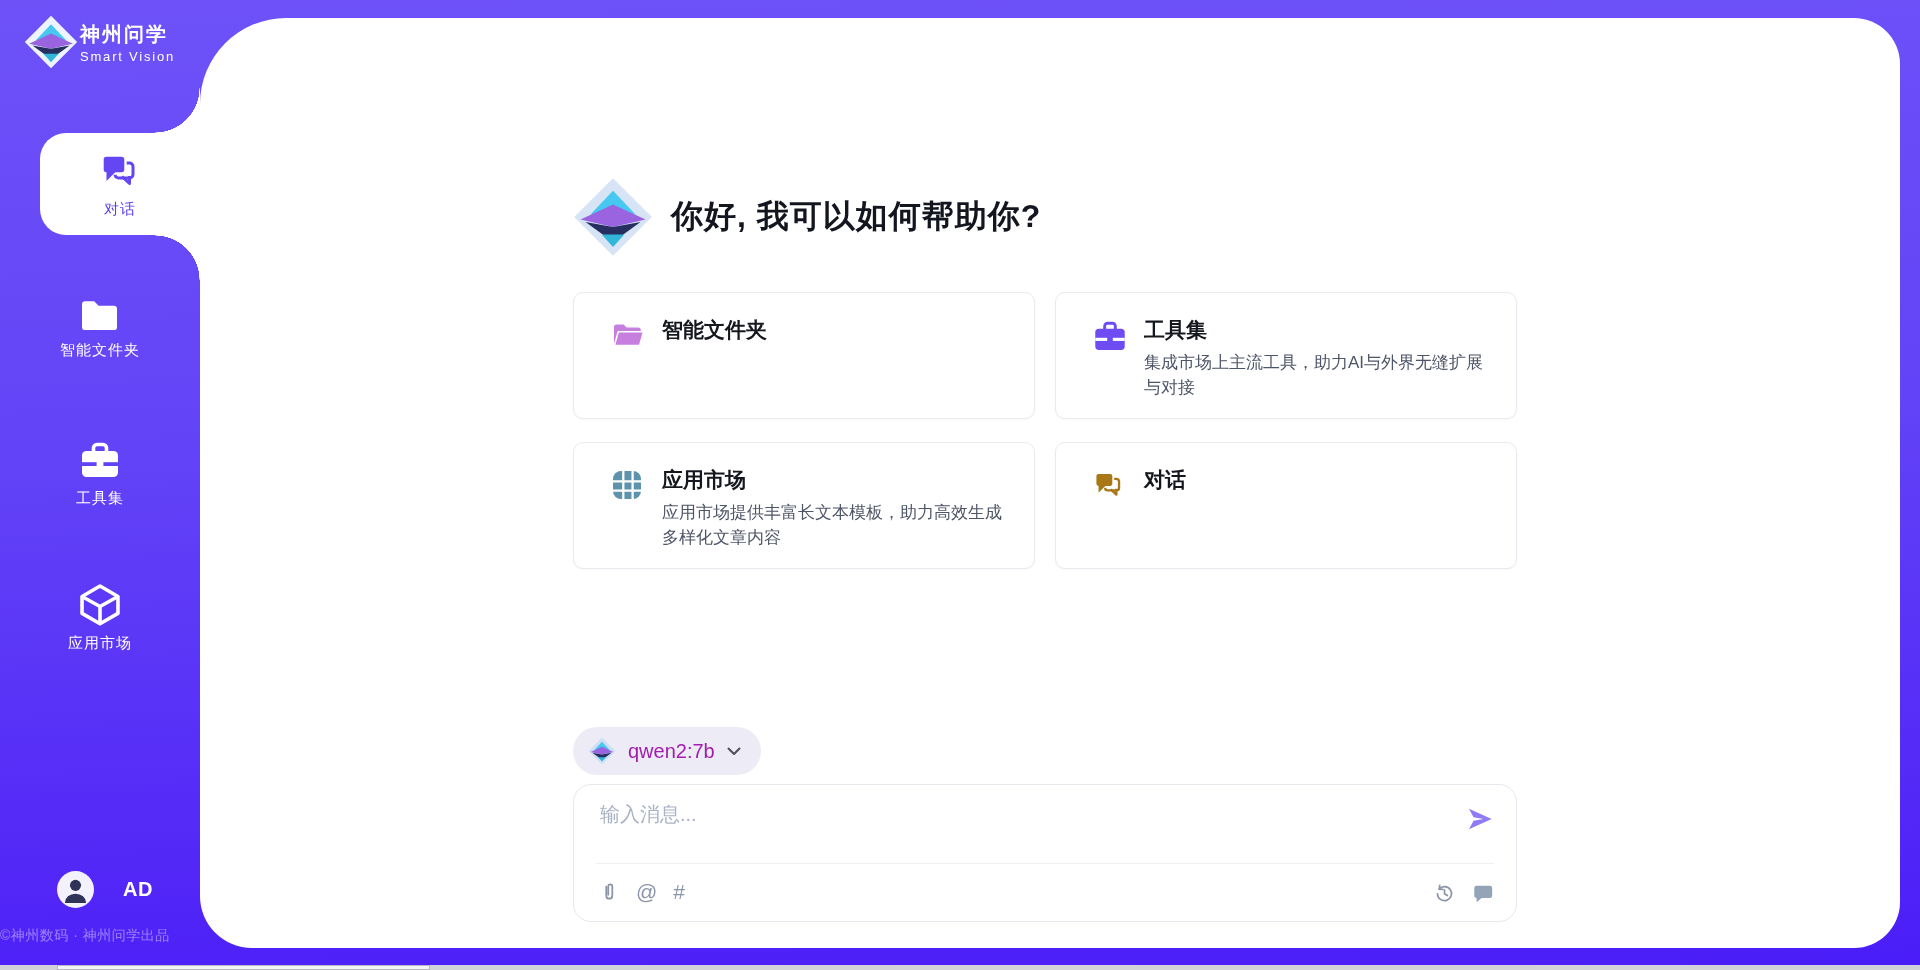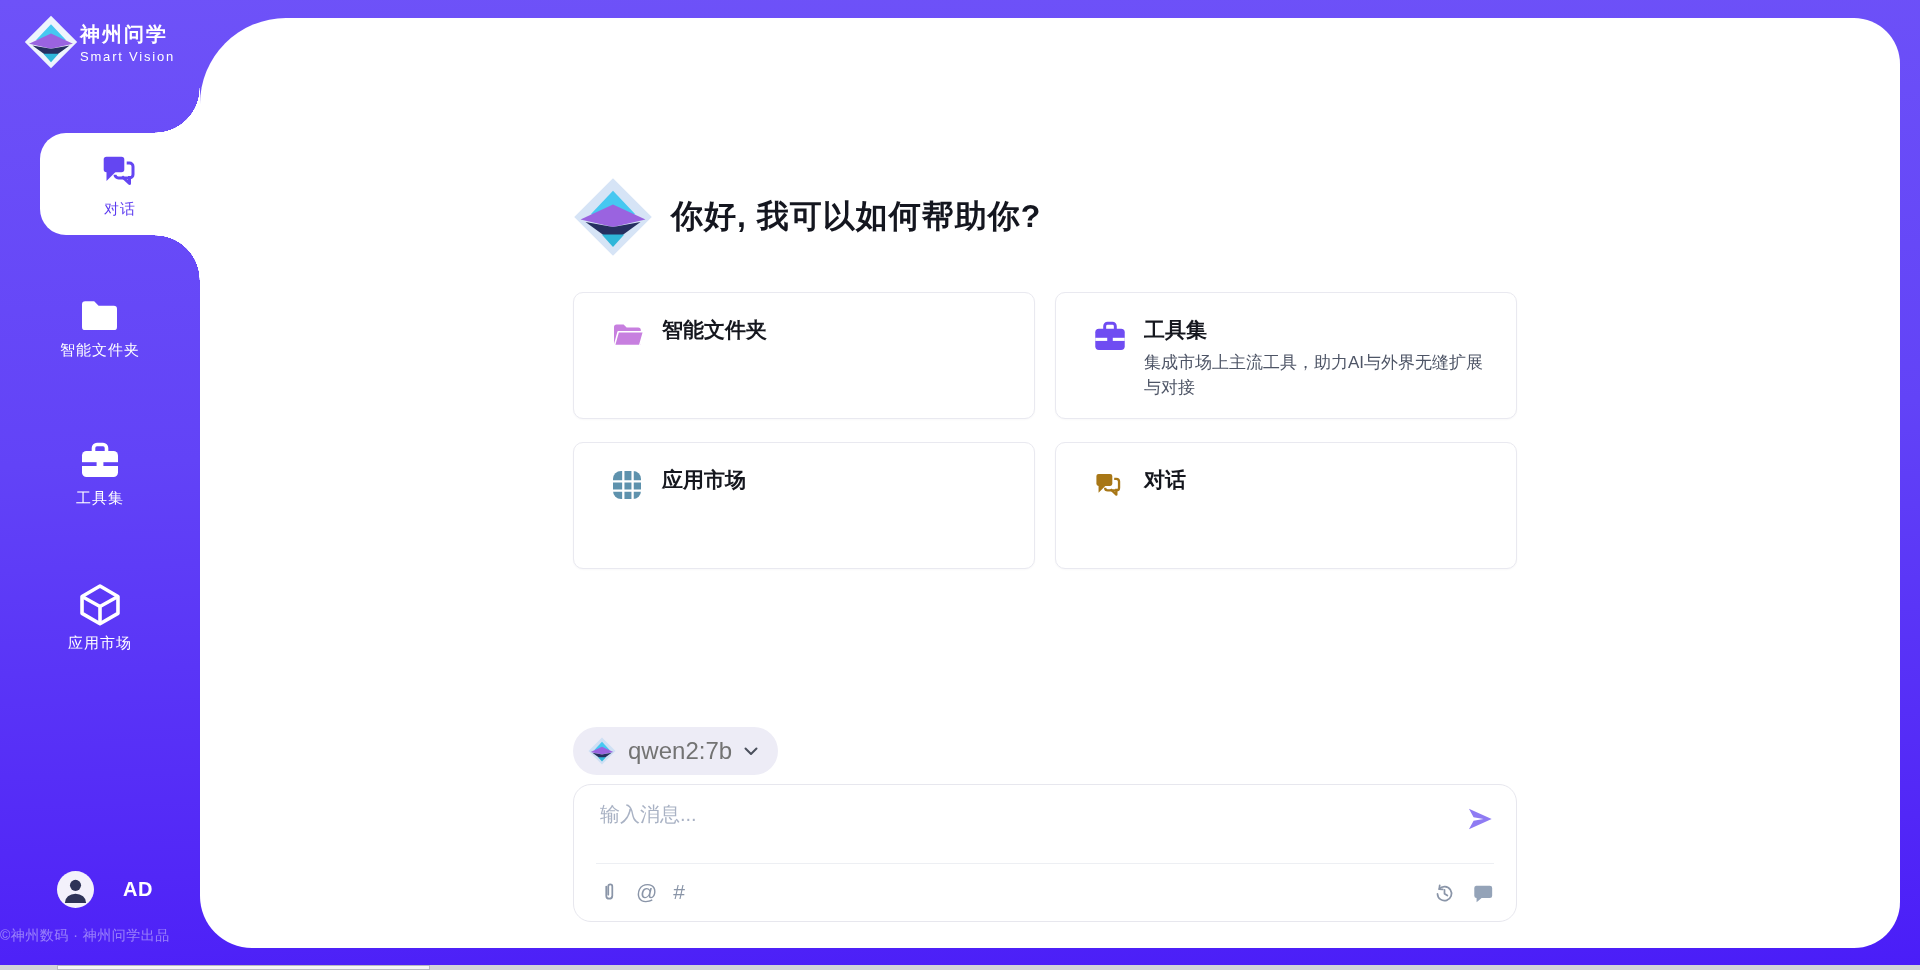--- a/index.html
+++ b/index.html
@@ -52,21 +52,21 @@
     box-shadow:0 1px 2px rgba(30,30,60,.03); cursor:pointer;
   }
   .card .c-icon{ position:absolute; left:36px; top:25px; }
   .card h2{ position:absolute; left:88px; top:23px; font-size:21px; font-weight:700; color:#15171e; }
   .card p{ position:absolute; left:88px; top:57px; right:20px; font-size:17px; color:#4e5566; line-height:25px; }
   
   .model-pill{
     position:absolute; left:0; top:695px; height:48px; padding:0 20px 0 15px;
     background:#edecf6; border-radius:24px; display:inline-flex; align-items:center; gap:12px; cursor:pointer;
   }
-  .model-pill .m-name{ font-size:24px; color:#737373; }
+  .model-pill .m-name{ font-size:20px; color:#a21caf; }
   .composer{
     position:absolute; left:0; top:752px; width:944px; height:138px;
     background:#fff; border:1px solid #e7e7ee; border-radius:18px;
   }
   .composer textarea{
     position:absolute; left:26px; top:16px; width:840px; height:54px;
     border:none; outline:none; resize:none; font-family:inherit;
     font-size:20px; color:#333; background:transparent;
   }
   .composer textarea::placeholder{ color:#a9b2c4; }
@@ -141,20 +141,21 @@
       </div>
 
       <div class="card">
         <span class="c-icon">
           <svg width="34" height="34" viewBox="0 0 34 34">
             <rect x="3" y="3" width="28" height="28" rx="8" fill="#5e92ad"></rect>
             <path d="M13.3 3 V31 M22.6 3 V31 M3 13.3 H31 M3 22.6 H31" stroke="#fff" stroke-width="2.3"></path>
           </svg>
         </span>
         <h2>应用市场</h2>
+        <p>应用市场提供丰富长文本模板，助力高效生成多样化文章内容</p>
       </div>
 
       <div class="card">
         <span class="c-icon">
           <svg width="34" height="34" viewBox="0 0 44 44">
             <rect x="17" y="14" width="18" height="15" rx="3.5" fill="none" stroke="#a87716" stroke-width="3"></rect>
             <path d="M31.5 27 V34.5 L24 27.5" fill="none" stroke="#a87716" stroke-width="3" stroke-linejoin="round"></path>
             <rect x="4.5" y="6.5" width="23" height="18" rx="4" fill="#a87716" stroke="#fff" stroke-width="2.4"></rect>
             <polygon points="8.5,23 8.5,32 17.5,23" fill="#a87716"></polygon>
           </svg>

